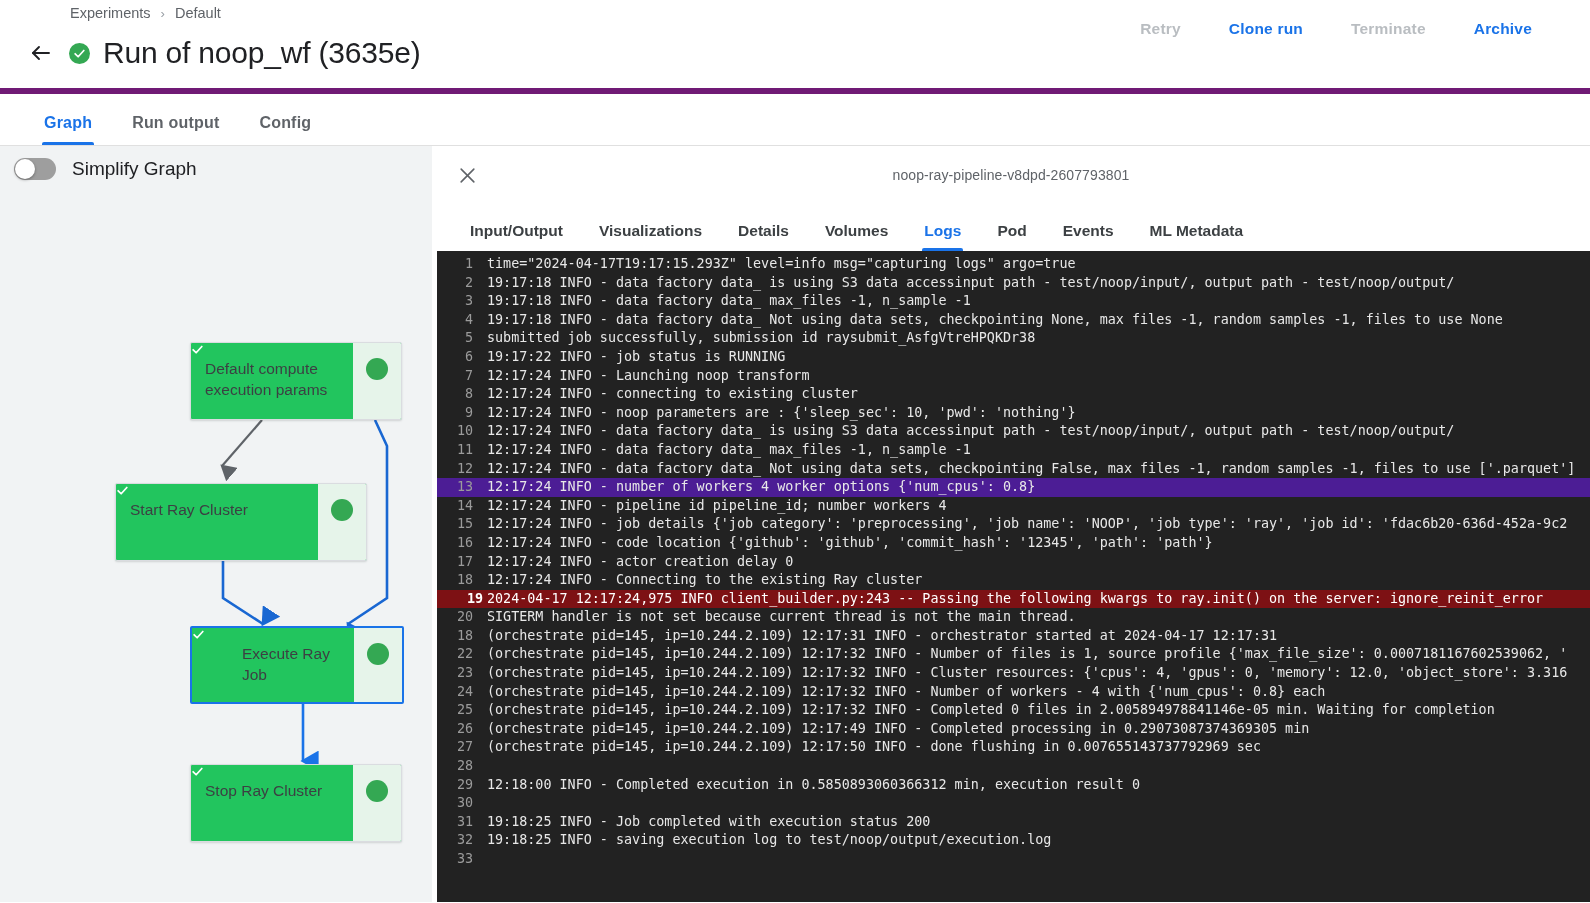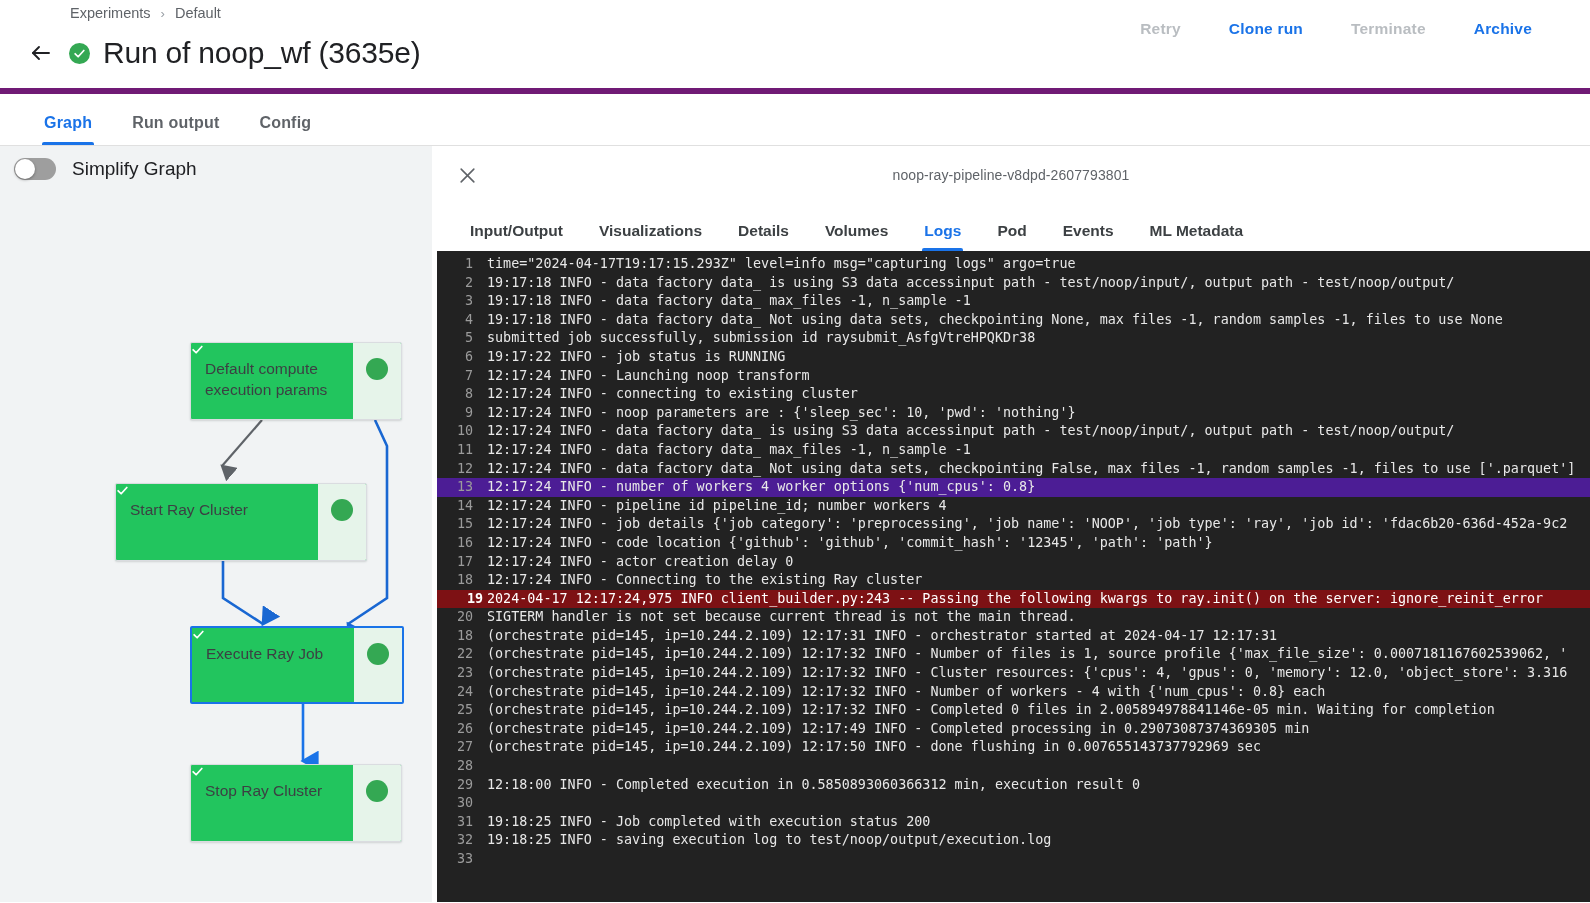--- a/index.html
+++ b/index.html
@@ -384,21 +384,21 @@
         <div class="node-label">Start Ray Cluster</div>
         <div class="node-status">
           <span class="node-check">
             <svg width="13" height="13" viewBox="0 0 24 24" fill="none" stroke="#ffffff" stroke-width="3.2" stroke-linecap="round" stroke-linejoin="round">
                 <polyline points="4,12.5 9.5,18 20,6.5"></polyline>
               </svg>
           </span>
         </div>
       </div>
 
-      <div class="node selected" style="left:190px; top:480px; width:214px; height:78px;">
+      <div class="node selected" style="left:190px; top:480px; width:214px; height:78px;padding-left:36px;">
         <div class="node-label">Execute Ray Job</div>
         <div class="node-status">
           <span class="node-check">
             <svg width="13" height="13" viewBox="0 0 24 24" fill="none" stroke="#ffffff" stroke-width="3.2" stroke-linecap="round" stroke-linejoin="round">
                 <polyline points="4,12.5 9.5,18 20,6.5"></polyline>
               </svg>
           </span>
         </div>
       </div>
 

